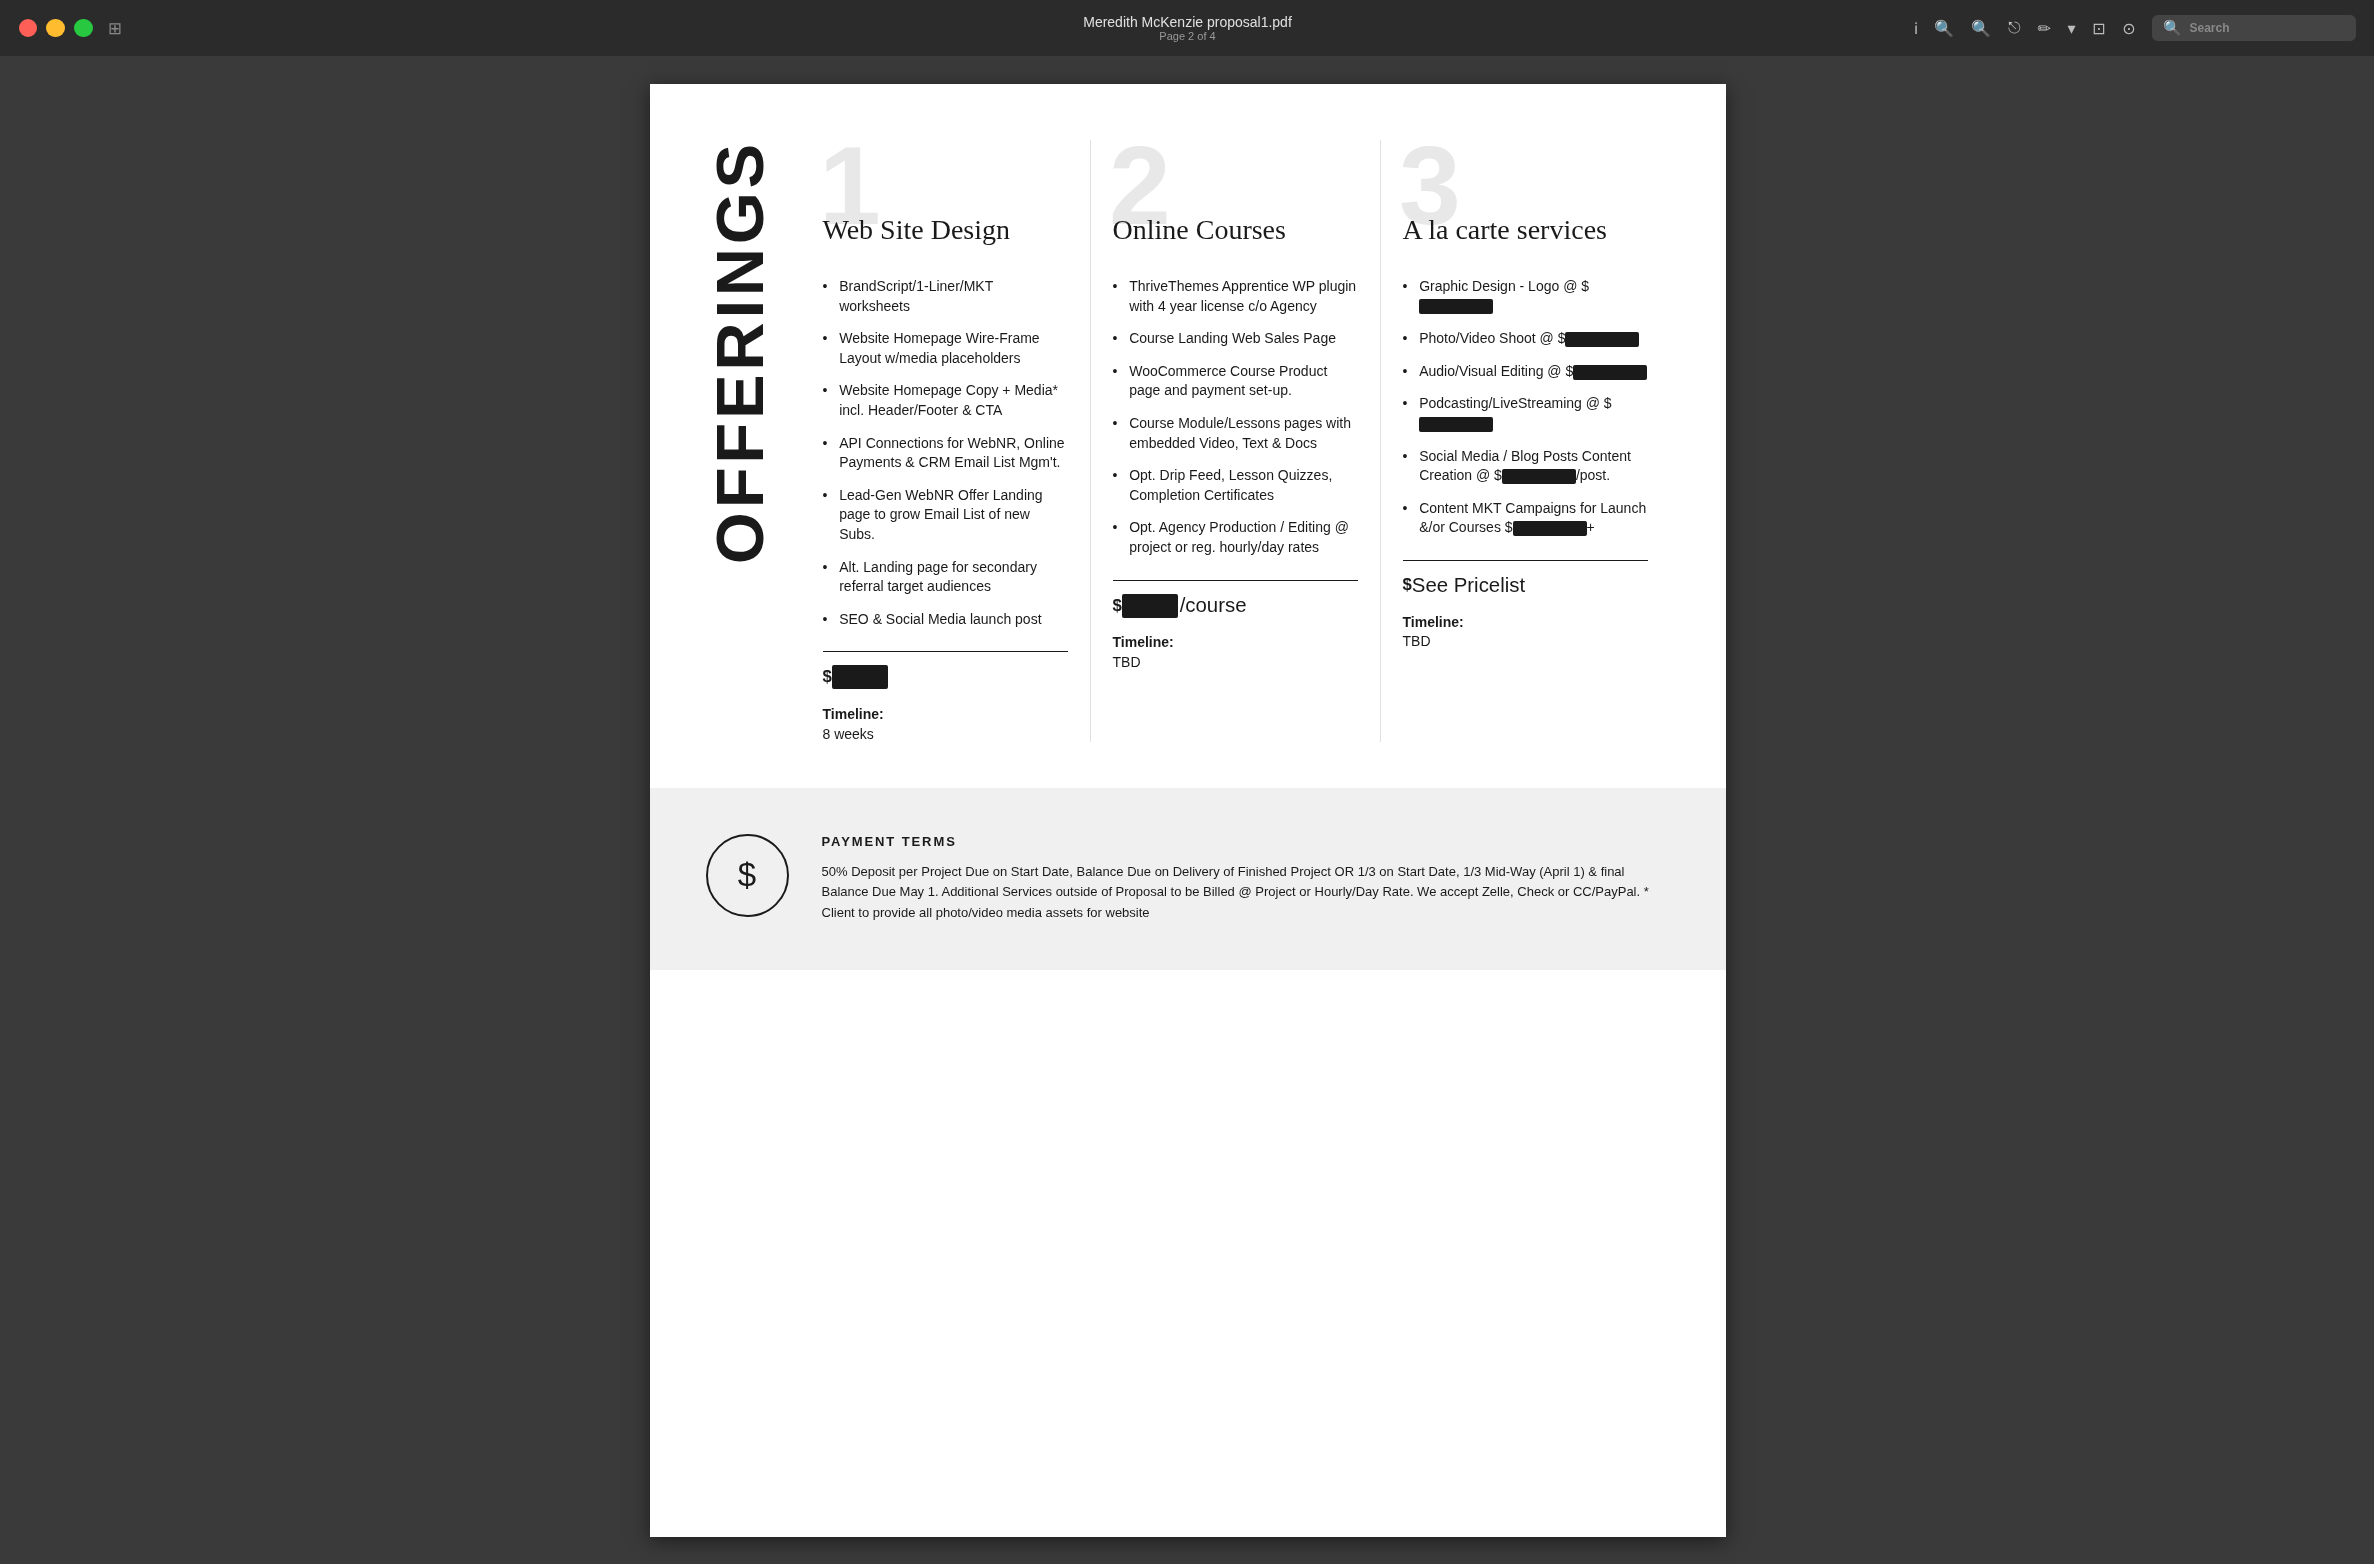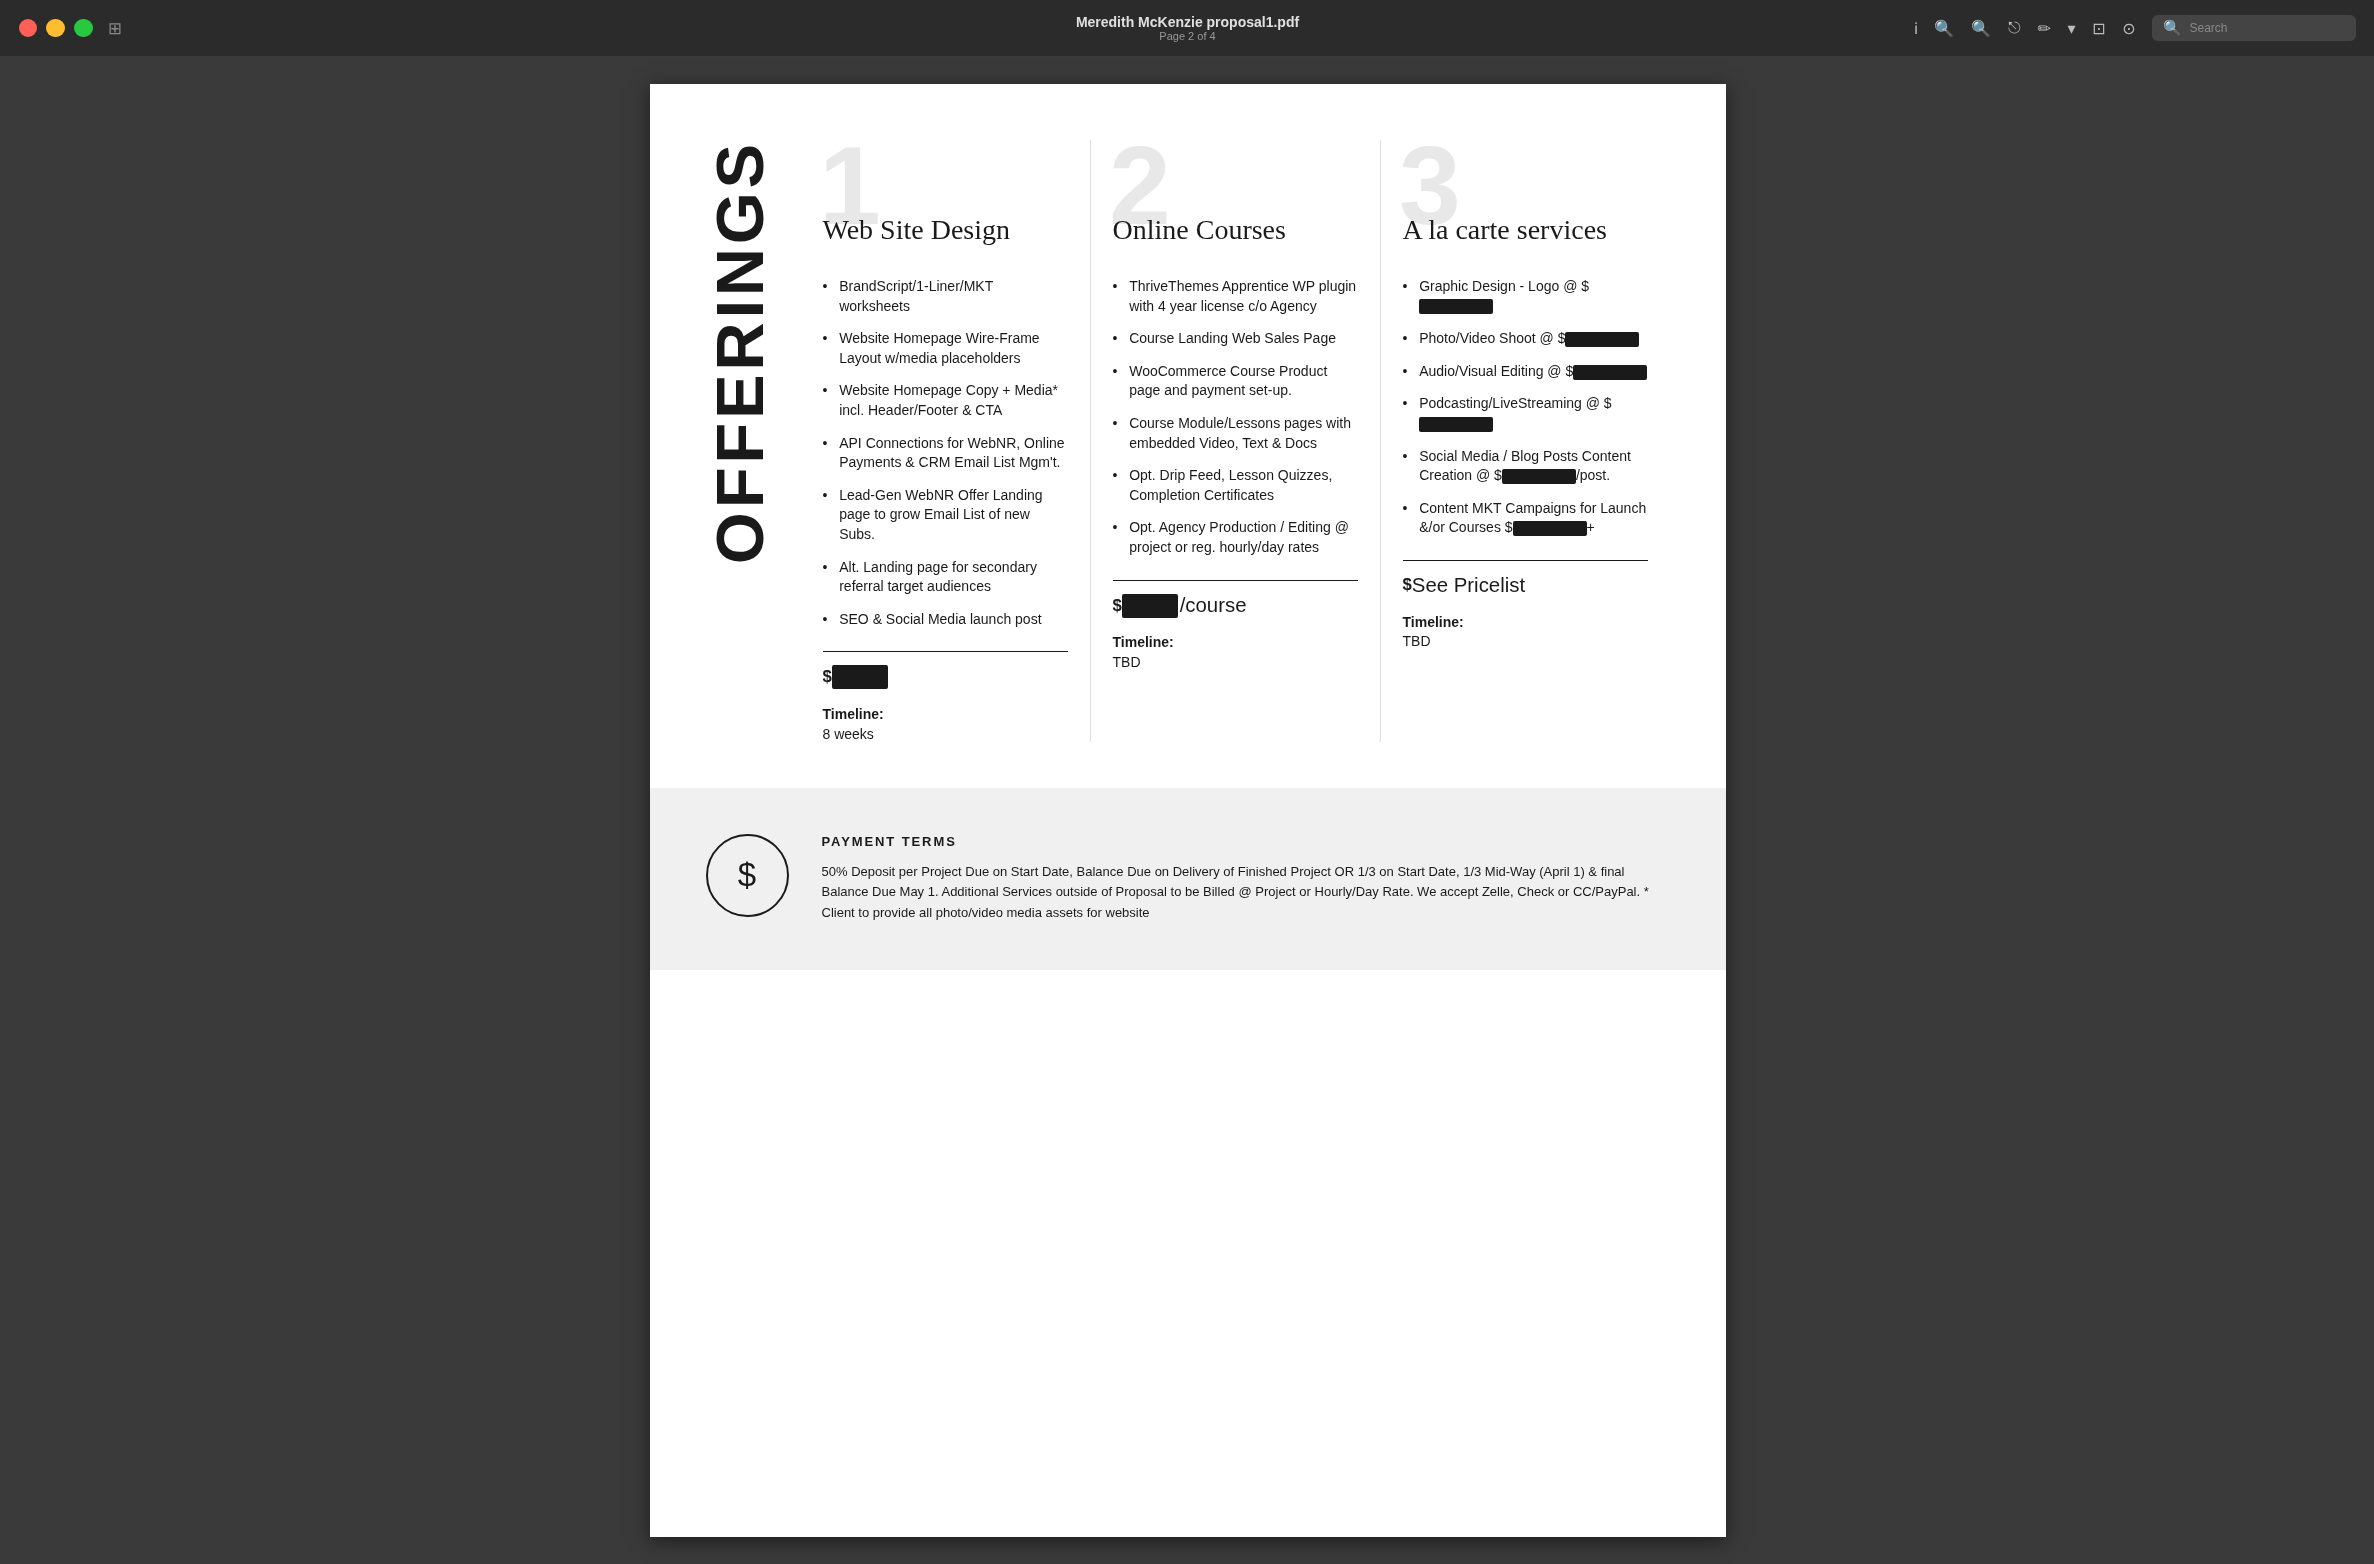--- a/index.html
+++ b/index.html
@@ -42,21 +42,21 @@
 
     .title-section {
       text-align: center;
       position: absolute;
       left: 50%;
       transform: translateX(-50%);
     }
     .title-section .filename {
       color: #e0e0e0;
       font-size: 14px;
-      font-weight: 700;
+      font-weight: 400;
       text-align: center;
     }
     .title-section .subtitle {
       color: #999;
       font-size: 11px;
     }
 
     .toolbar-right {
       margin-left: auto;
       display: flex;
@@ -77,20 +77,21 @@
       gap: 7.4px;
       width: 204px;
     }
     .search-box input {
       background: transparent;
       border: none;
       outline: none;
       color: #22c55e;
       font-size: 12px;
       width: 100%;
+      font-weight: bold;
     }
     .search-box input::placeholder { color: #888; }
 
     
     .main-area {
       display: flex;
       justify-content: center;
       padding: 28px 18.6px;
       height: calc(1565px - 56px);
       overflow-y: auto;

